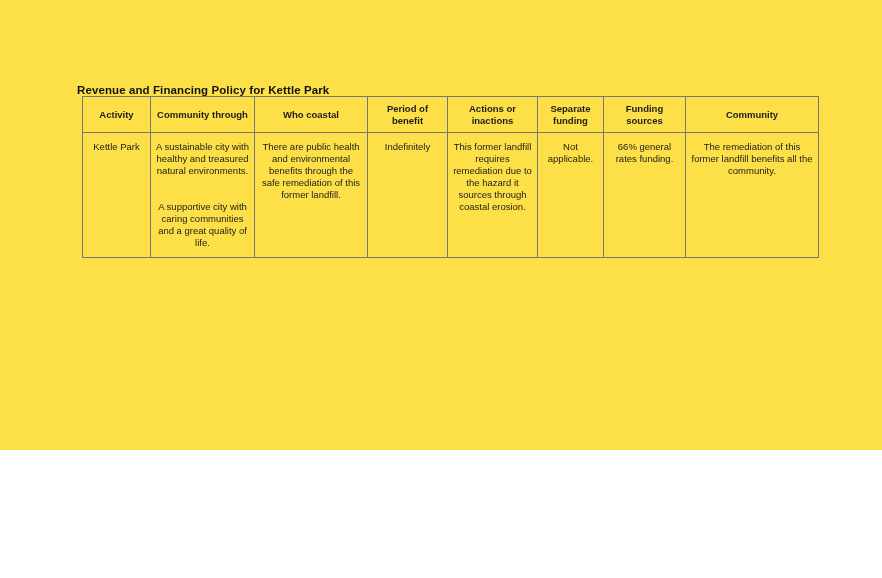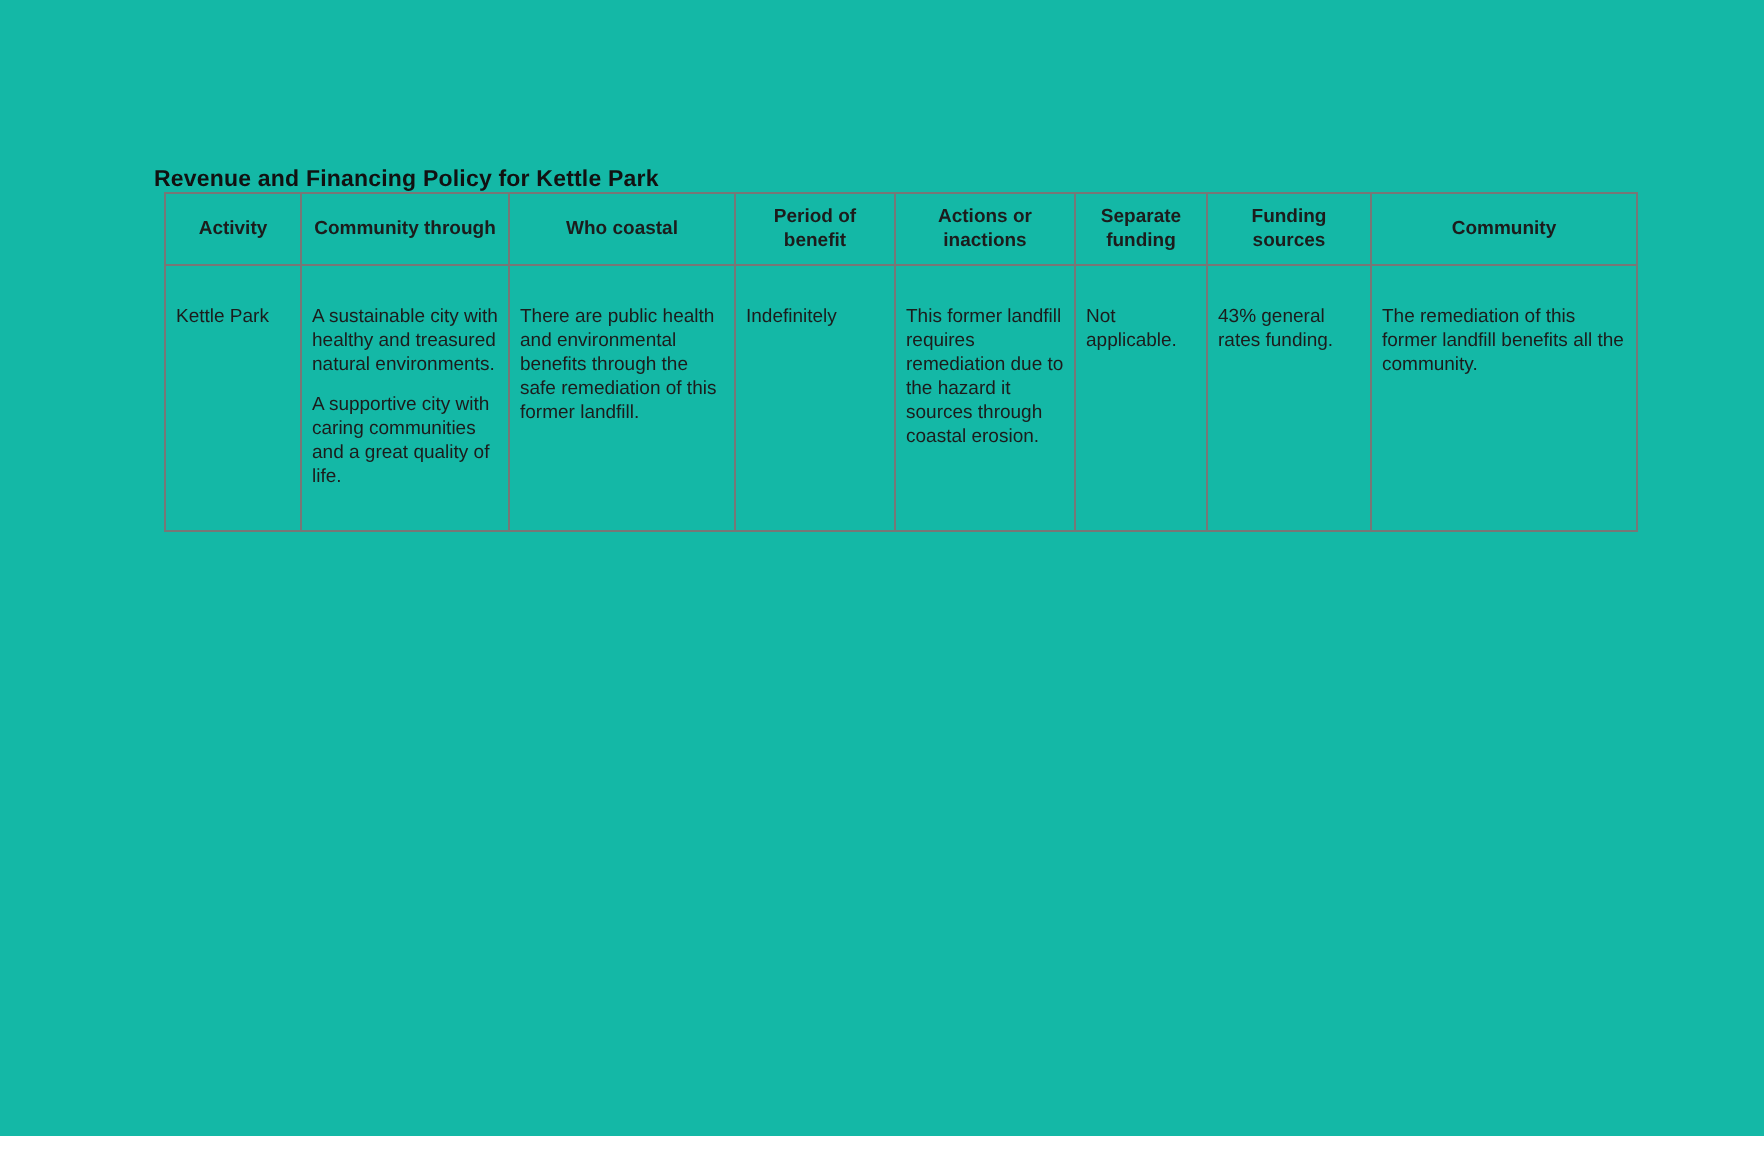--- a/index.html
+++ b/index.html
@@ -4,22 +4,22 @@
 <style>
   * { margin: 0; padding: 0; box-sizing: border-box; }
   html, body {
     background: #ffffff;
     font-family: "Liberation Sans", sans-serif;
     color: #1c1c1c;
   }
   .page {
     position: relative;
     width: 882px;
-    height: 568px;
-    background: #14b8a6;
+    height: 450px;
+    background: #fde047;
     overflow: hidden;
   }
   .doc-title {
     position: absolute;
     left: 77px;
     top: 84px;
     font-size: 11.5px;
     font-weight: bold;
     color: #111111;
     letter-spacing: 0.1px;
@@ -33,38 +33,38 @@
     border-collapse: collapse;
     table-layout: fixed;
     font-size: 9.5px;
     line-height: 12px;
     color: #1c1c1c;
   }
   table.policy-table th,
   table.policy-table td {
     border: 1px solid #777777;
     vertical-align: top;
-    text-align: left;
-    padding: 20px 5px;
+    text-align: center;
+    padding: 8px 5px;
     overflow: hidden;
   }
   table.policy-table th {
     height: 36px;
     text-align: center;
     vertical-align: middle;
     font-weight: bold;
     font-size: 9.5px;
     line-height: 12px;
     padding: 2px 3px;
   }
   table.policy-table td {
     height: 114px;
   }
   td .para + .para {
-    margin-top: 8px;
+    margin-top: 24px;
   }
   
   col.c-activity   { width: 68px; }
   col.c-outcomes   { width: 104px; }
   col.c-benefits   { width: 113px; }
   col.c-period     { width: 80px; }
   col.c-actions    { width: 90px; }
   col.c-separate   { width: 66px; }
   col.c-sources    { width: 82px; }
   col.c-rationale  { width: 133px; }
@@ -114,21 +114,21 @@
         <td>
           <div class="para">Indefinitely</div>
         </td>
         <td>
           <div class="para">This former landfill requires remediation due to the hazard it sources through coastal erosion.</div>
         </td>
         <td>
           <div class="para">Not applicable.</div>
         </td>
         <td>
-          <div class="para">43% general rates funding.</div>
+          <div class="para">66% general rates funding.</div>
         </td>
         <td>
           <div class="para">The remediation of this former landfill benefits all the community.</div>
         </td>
       </tr>
     </tbody>
   </table>
 
 </div>
 

